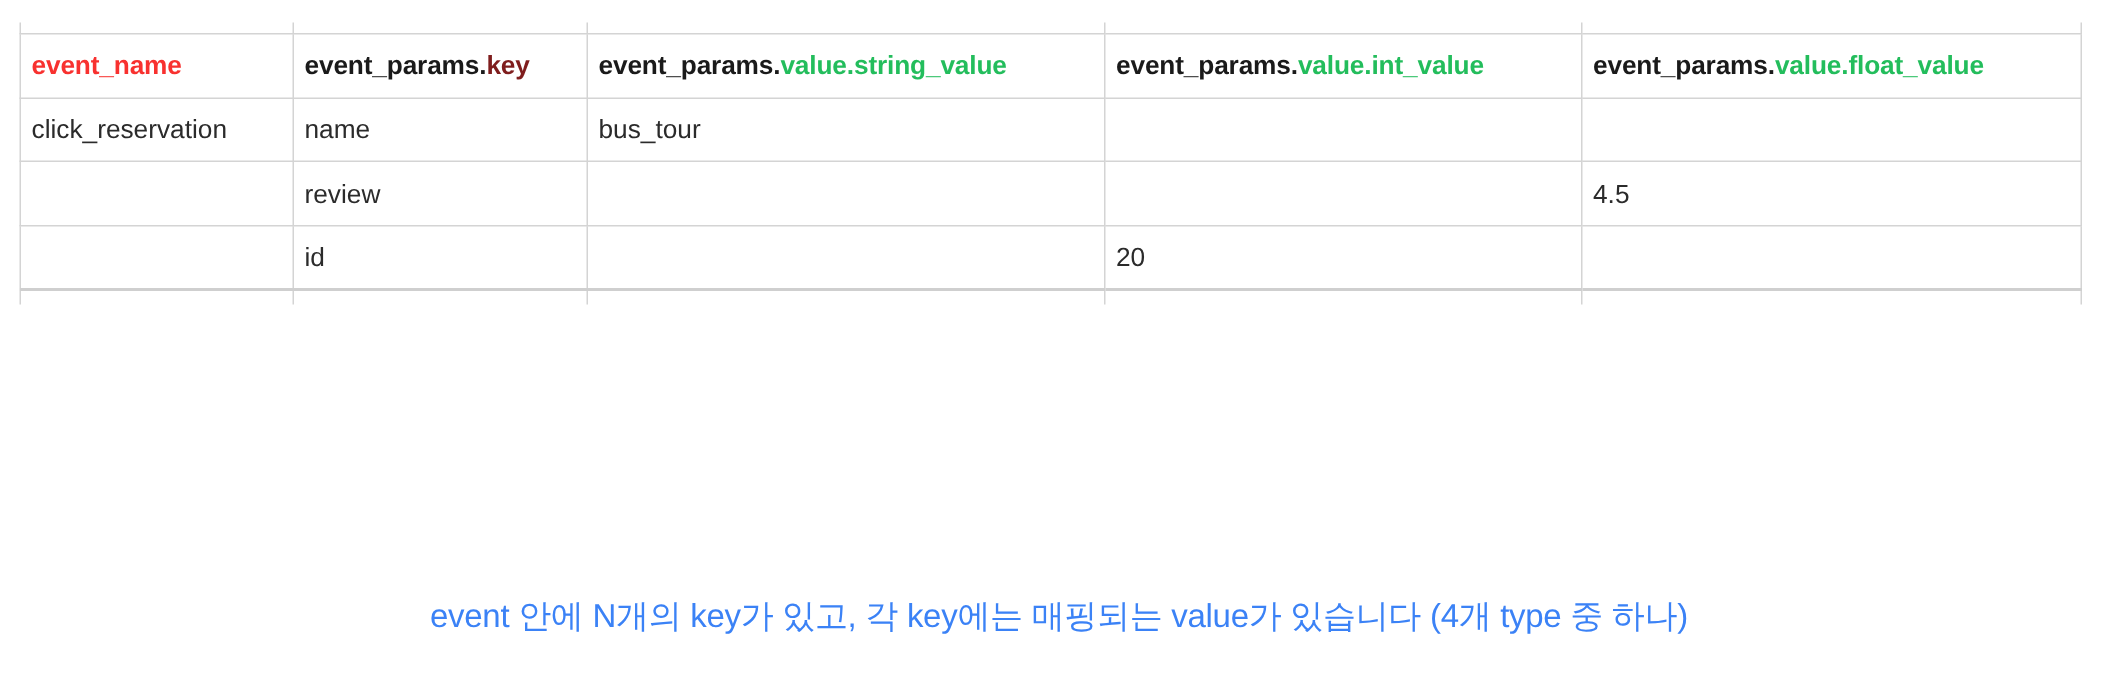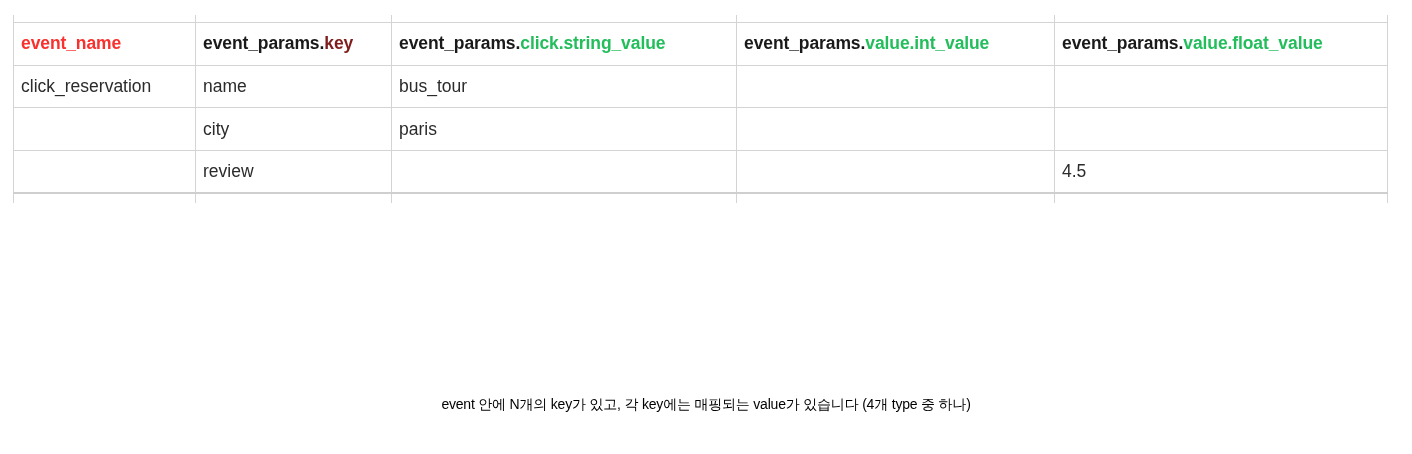--- a/index.html
+++ b/index.html
@@ -81,22 +81,22 @@
 
   td.num { text-align: right; padding-right: 12px; }
 
   
   .caption {
     position: absolute;
     left: 0;
     top: 396px;
     width: 1412px;
     text-align: center;
-    font-size: 14px;
-    color: #000000;
+    font-size: 22px;
+    color: #3b82f6;
     letter-spacing: -0.2px;
     white-space: nowrap;
   }
 </style>
 </head>
 <body>
 
 <div class="page">
 
   <div class="sheet-wrap">
@@ -119,50 +119,50 @@
         </tr>
 
         <tr class="head-row">
           <th>
             <span class="hdr-red">event_name</span>
           </th>
           <th>
             <span class="hdr-black">event_params.</span><span class="hdr-blue">key</span>
           </th>
           <th>
-            <span class="hdr-black">event_params.</span><span class="hdr-green">click.string_value</span>
+            <span class="hdr-black">event_params.</span><span class="hdr-green">value.string_value</span>
           </th>
           <th>
             <span class="hdr-black">event_params.</span><span class="hdr-green">value.int_value</span>
           </th>
           <th>
             <span class="hdr-black">event_params.</span><span class="hdr-green">value.float_value</span>
           </th>
         </tr>
 
         <tr>
           <td>click_reservation</td>
           <td>name</td>
           <td>bus_tour</td>
           <td class="num"></td>
           <td class="num"></td>
         </tr>
         <tr>
           <td></td>
-          <td>city</td>
-          <td>paris</td>
-          <td class="num"></td>
-          <td class="num"></td>
-        </tr>
-        <tr>
-          <td></td>
           <td>review</td>
           <td></td>
           <td class="num"></td>
           <td class="num">4.5</td>
+        </tr>
+        <tr>
+          <td></td>
+          <td>id</td>
+          <td></td>
+          <td class="num">20</td>
+          <td class="num"></td>
         </tr>
 
         <tr class="clip-bottom">
           <td></td>
           <td></td>
           <td></td>
           <td></td>
           <td></td>
         </tr>
 

